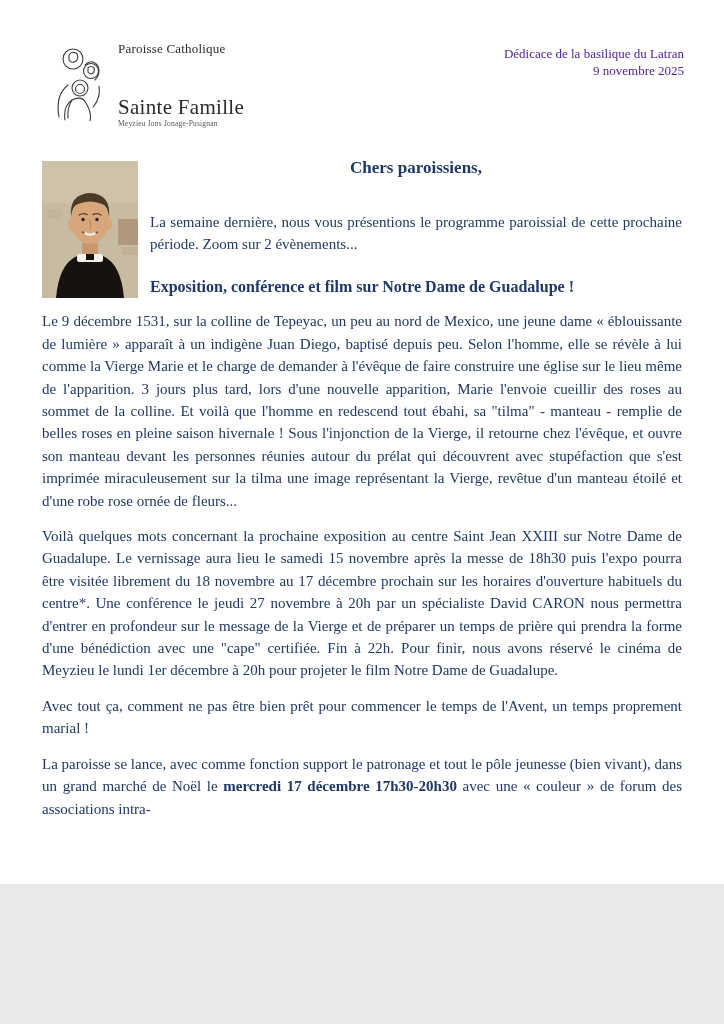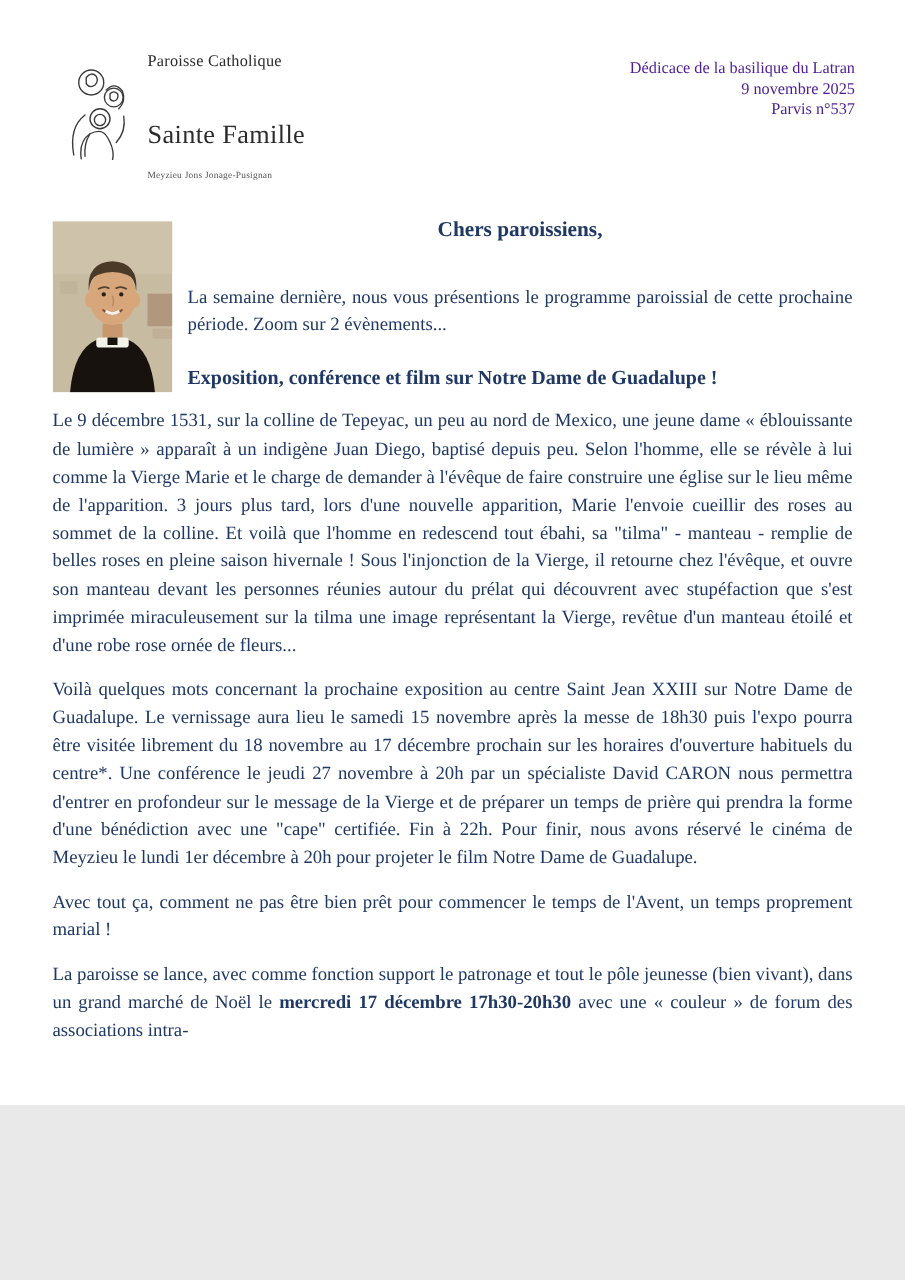--- a/index.html
+++ b/index.html
@@ -15,21 +15,21 @@
   }
   
   .header{
     display:flex;justify-content:space-between;align-items:flex-start;
     padding:42px 40px 0 52px;
   }
   .logo{display:flex;align-items:center;gap:8px;color:#2b2b2b;}
   .logo-text{line-height:1.05;}
   .logo-line1{font-size:13px;letter-spacing:.2px;}
   .logo-line2{font-size:21px;letter-spacing:.3px;margin-top:40px;}
-  .logo-line3{font-size:7.5px;color:#555;margin-top:18px;letter-spacing:.2px;}
+  .logo-line3{font-size:7.5px;color:#555;margin-top:2px;letter-spacing:.2px;}
   .header-right{
     text-align:right;color:#4c1d95;
     font-size:13px;line-height:16.5px;padding-top:4px;
   }
   
   .main{margin:30px 42px 0 42px;}
   .photo{
     float:left;width:96px;height:137px;margin:3px 12px 6px 0;
     overflow:hidden;
   }
@@ -79,21 +79,20 @@
       </span>
       <div class="logo-text">
         <div class="logo-line1">Paroisse Catholique</div>
         <div class="logo-line2">Sainte Famille</div>
         <div class="logo-line3">Meyzieu Jons Jonage-Pusignan</div>
       </div>
     </div>
     <div class="header-right">
       <div>Dédicace de la basilique du Latran</div>
       <div>9 novembre 2025</div>
-      <div>Parvis n°537</div>
     </div>
   </div>
 
   <div class="main">
 
     <div class="photo">
       <svg width="96" height="137" viewBox="0 0 96 137">
         <rect width="96" height="137" fill="#C7BBA2"></rect>
         <rect x="0" y="0" width="96" height="42" fill="#CFC4AC" opacity="0.8"></rect>
         <rect x="6" y="48" width="14" height="10" fill="#BDB097" opacity="0.7"></rect>

